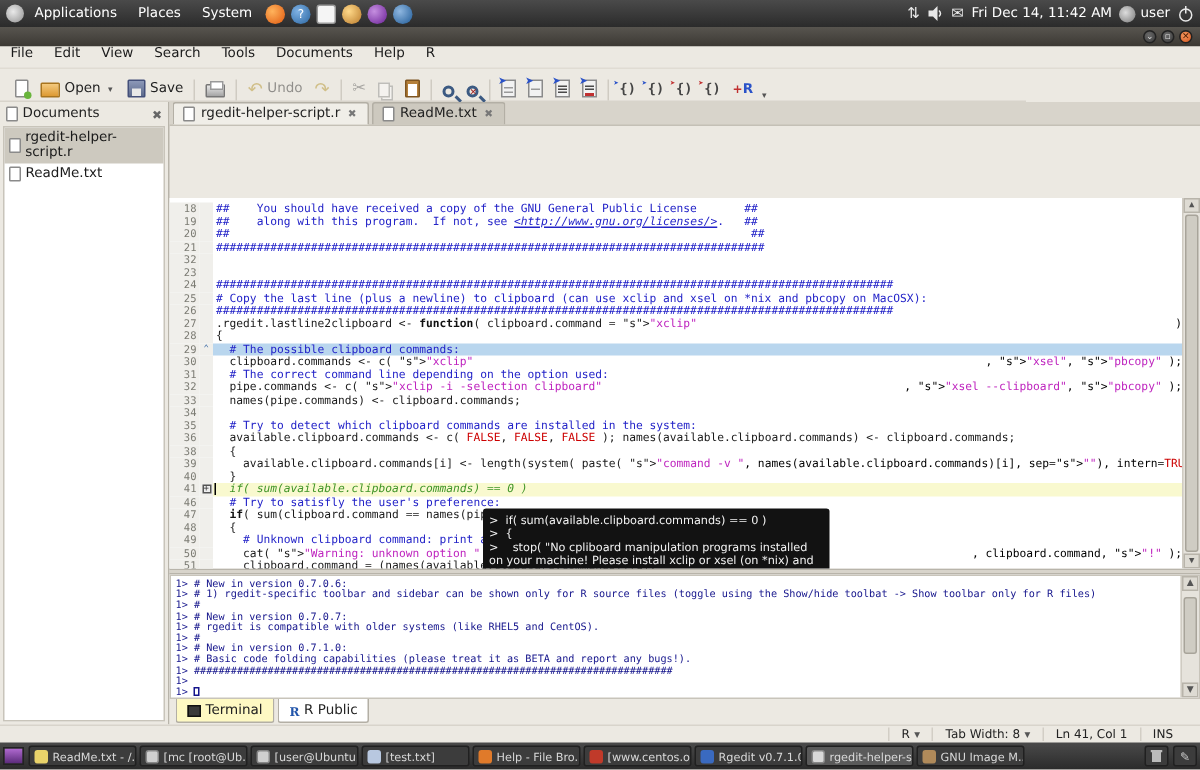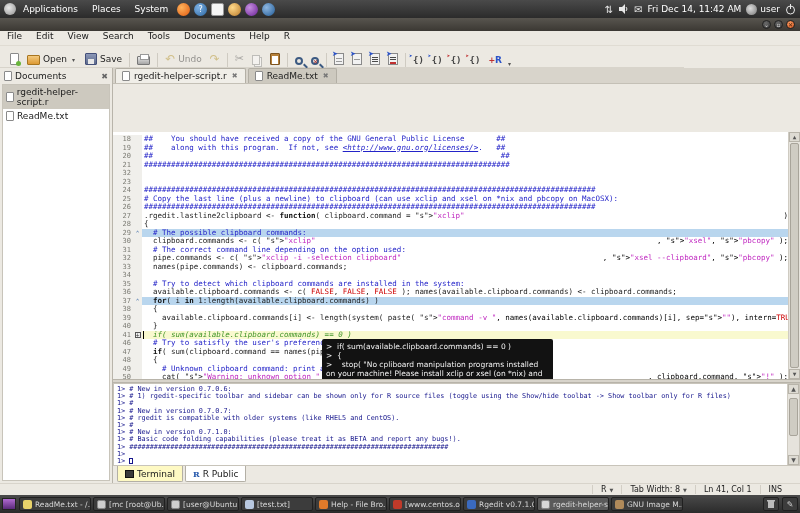--- a/index.html
+++ b/index.html
@@ -349,21 +349,20 @@
             <div class="row"><span class="lnum">27</span><span class="marker"></span><span class="code">.rgedit.lastline2clipboard &lt;- <span class="k">function</span>( clipboard.command = <span class="&lt;span">"s"</span>&gt;<span class="s">"xclip"</span></span> )</div>
             <div class="row"><span class="lnum">28</span><span class="marker"></span><span class="code">{</span></div>
             <div class="row sel"><span class="lnum">29</span><span class="marker">⌃</span><span class="code"><span class="c">  # The possible clipboard commands:</span></span></div>
             <div class="row"><span class="lnum">30</span><span class="marker"></span><span class="code">  clipboard.commands &lt;- c( <span class="&lt;span">"s"</span>&gt;<span class="s">"xclip"</span></span>, <span class="&lt;span">"s"</span>&gt;<span class="s">"xsel"</span>, <span class="&lt;span">"s"</span>&gt;<span class="s">"pbcopy"</span> );</div>
             <div class="row"><span class="lnum">31</span><span class="marker"></span><span class="code"><span class="c">  # The correct command line depending on the option used:</span></span></div>
             <div class="row"><span class="lnum">32</span><span class="marker"></span><span class="code">  pipe.commands &lt;- c( <span class="&lt;span">"s"</span>&gt;<span class="s">"xclip -i -selection clipboard"</span></span>, <span class="&lt;span">"s"</span>&gt;<span class="s">"xsel --clipboard"</span>, <span class="&lt;span">"s"</span>&gt;<span class="s">"pbcopy"</span> );</div>
             <div class="row"><span class="lnum">33</span><span class="marker"></span><span class="code">  names(pipe.commands) &lt;- clipboard.commands;</span></div>
             <div class="row"><span class="lnum">34</span><span class="marker"></span><span class="code"></span></div>
             <div class="row"><span class="lnum">35</span><span class="marker"></span><span class="code"><span class="c">  # Try to detect which clipboard commands are installed in the system:</span></span></div>
             <div class="row"><span class="lnum">36</span><span class="marker"></span><span class="code">  available.clipboard.commands &lt;- c( <span class="b">FALSE</span>, <span class="b">FALSE</span>, <span class="b">FALSE</span> ); names(available.clipboard.commands) &lt;- clipboard.commands;</span></div>
-            <div class="row sel"><span class="lnum">37</span><span class="marker">⌃</span><span class="code">  <span class="k">for</span>( i <span class="k">in</span> 1:length(available.clipboard.commands) )</span></div>
             <div class="row"><span class="lnum">38</span><span class="marker"></span><span class="code">  {</span></div>
             <div class="row"><span class="lnum">39</span><span class="marker"></span><span class="code">    available.clipboard.commands[i] &lt;- length(system( paste( <span class="&lt;span">"s"</span>&gt;<span class="s">"command -v "</span></span>, names(available.clipboard.commands)[i], sep=<span class="&lt;span">"s"</span>&gt;<span class="s">""</span>), intern=<span class="b">TRUE</span> )) &gt; 0;</div>
             <div class="row"><span class="lnum">40</span><span class="marker"></span><span class="code">  }</span></div>
             <div class="row cur"><span class="lnum">41</span><span class="marker"><span class="plus">+</span></span><span class="code"><span class="folded">  if( sum(available.clipboard.commands) == 0 )</span><span class="caret"></span></span></div>
             <div class="row"><span class="lnum">46</span><span class="marker"></span><span class="code"><span class="c">  # Try to satisfly the user's preference:</span></span></div>
             <div class="row"><span class="lnum">47</span><span class="marker"></span><span class="code">  <span class="k">if</span>( sum(clipboard.command == names(pipe.commands)) == 0 )</span></div>
             <div class="row"><span class="lnum">48</span><span class="marker"></span><span class="code">  {</span></div>
             <div class="row"><span class="lnum">49</span><span class="marker"></span><span class="code"><span class="c">    # Unknown clipboard command: print a warning and use the default instead:</span></span></div>
             <div class="row"><span class="lnum">50</span><span class="marker"></span><span class="code">    cat( <span class="&lt;span">"s"</span>&gt;<span class="s">"Warning: unknown option "</span></span>, clipboard.command, <span class="&lt;span">"s"</span>&gt;<span class="s">"!"</span> );</div>
             <div class="row"><span class="lnum">51</span><span class="marker"></span><span class="code">    clipboard.command = (names(available.clipboard.commands))[1];</span></div>

